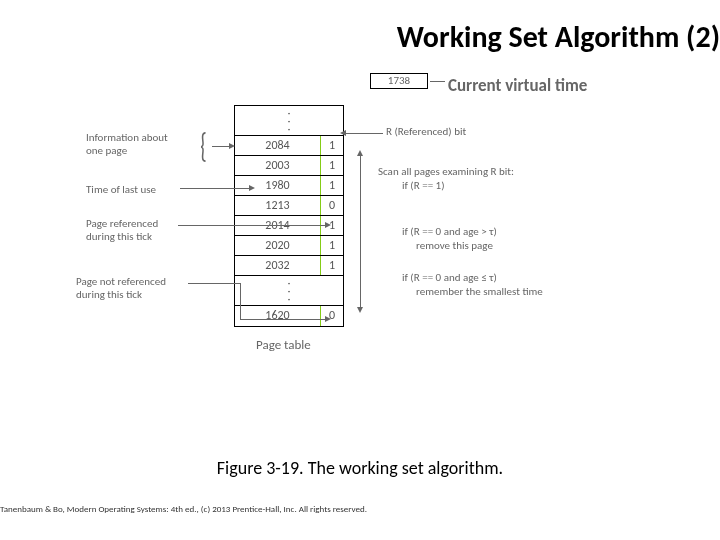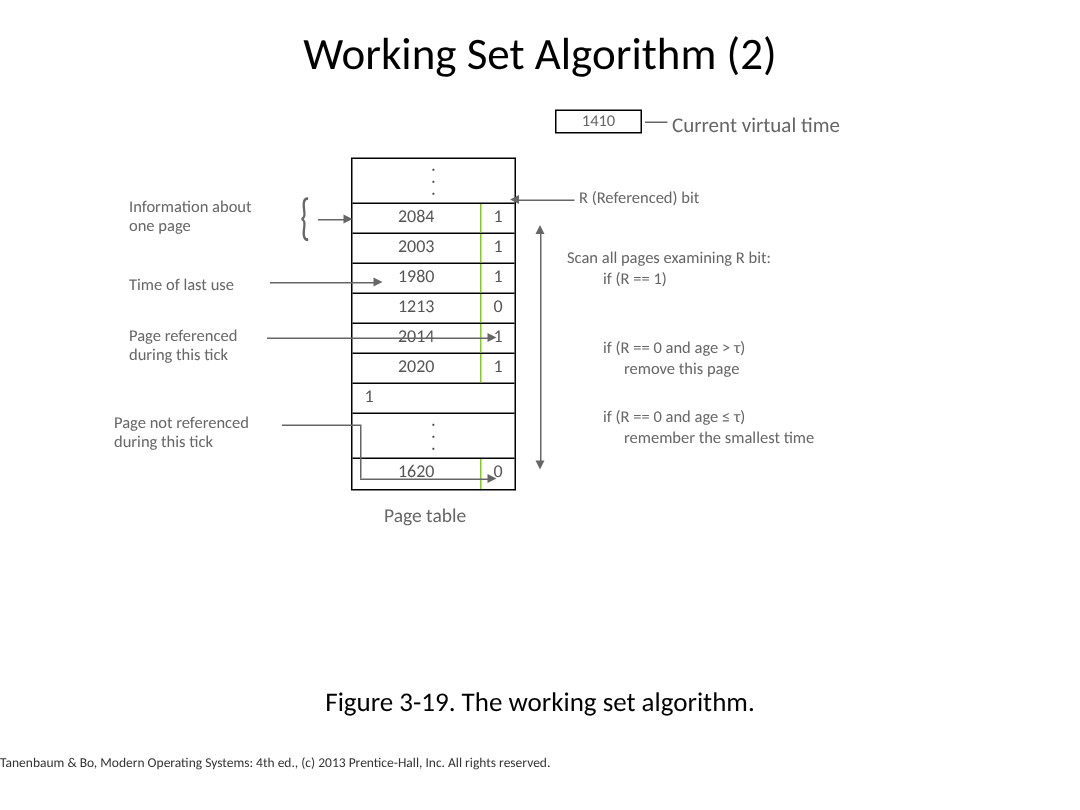--- a/index.html
+++ b/index.html
@@ -6,22 +6,22 @@
   body {
     width: 720px;
     height: 540px;
     background: #ffffff;
     font-family: Calibri, Arial, sans-serif;
     position: relative;
     overflow: hidden;
   }
   .title {
     font-size: 30px;
-    font-weight: 400;
-    text-align: center;
+    font-weight: 700;
+    text-align: right;
     padding-top: 18px;
     color: #000;
   }
   .diagram {
     position: relative;
     width: 720px;
     height: 370px;
     margin-top: 12px;
   }
   .current-time-box {
@@ -33,22 +33,23 @@
     border: 1px solid #000;
     font-size: 11px;
     color: #666;
     text-align: center;
     line-height: 14px;
   }
   .current-time-label {
     position: absolute;
     left: 448px;
     top: 8px;
-    font-size: 14px;
-    color: #666;
+    font-size: 17px;
+    color: #666;
+    font-weight: bold;
   }
   .current-time-arrow {
     position: absolute;
     left: 430px;
     top: 14px;
     width: 15px;
     height: 1px;
     background: #666;
   }
   .table {
@@ -201,21 +202,21 @@
     margin-top: 24px;
   }
 </style>
 </head>
 <body>
 
 <div class="title">Working Set Algorithm (2)</div>
 
 <div class="diagram">
 
-  <div class="current-time-box">1410</div>
+  <div class="current-time-box">1738</div>
   <div class="current-time-arrow"></div>
   <div class="current-time-label">Current virtual time</div>
 
   <div class="table">
     <div class="table-row gap">
         <div class="dots">·<br>·<br>·</div>
       </div>
     <div class="table-row">
       <div class="cell-time">2084</div>
       <div class="cell-r">1</div>
@@ -234,20 +235,21 @@
     </div>
     <div class="table-row">
       <div class="cell-time">2014</div>
       <div class="cell-r">1</div>
     </div>
     <div class="table-row">
       <div class="cell-time">2020</div>
       <div class="cell-r">1</div>
     </div>
     <div class="table-row">
+      <div class="cell-time">2032</div>
       <div class="cell-r">1</div>
     </div>
     <div class="table-row gap">
         <div class="dots">·<br>·<br>·</div>
       </div>
     <div class="table-row">
       <div class="cell-time">1620</div>
       <div class="cell-r">0</div>
     </div>
   </div>

